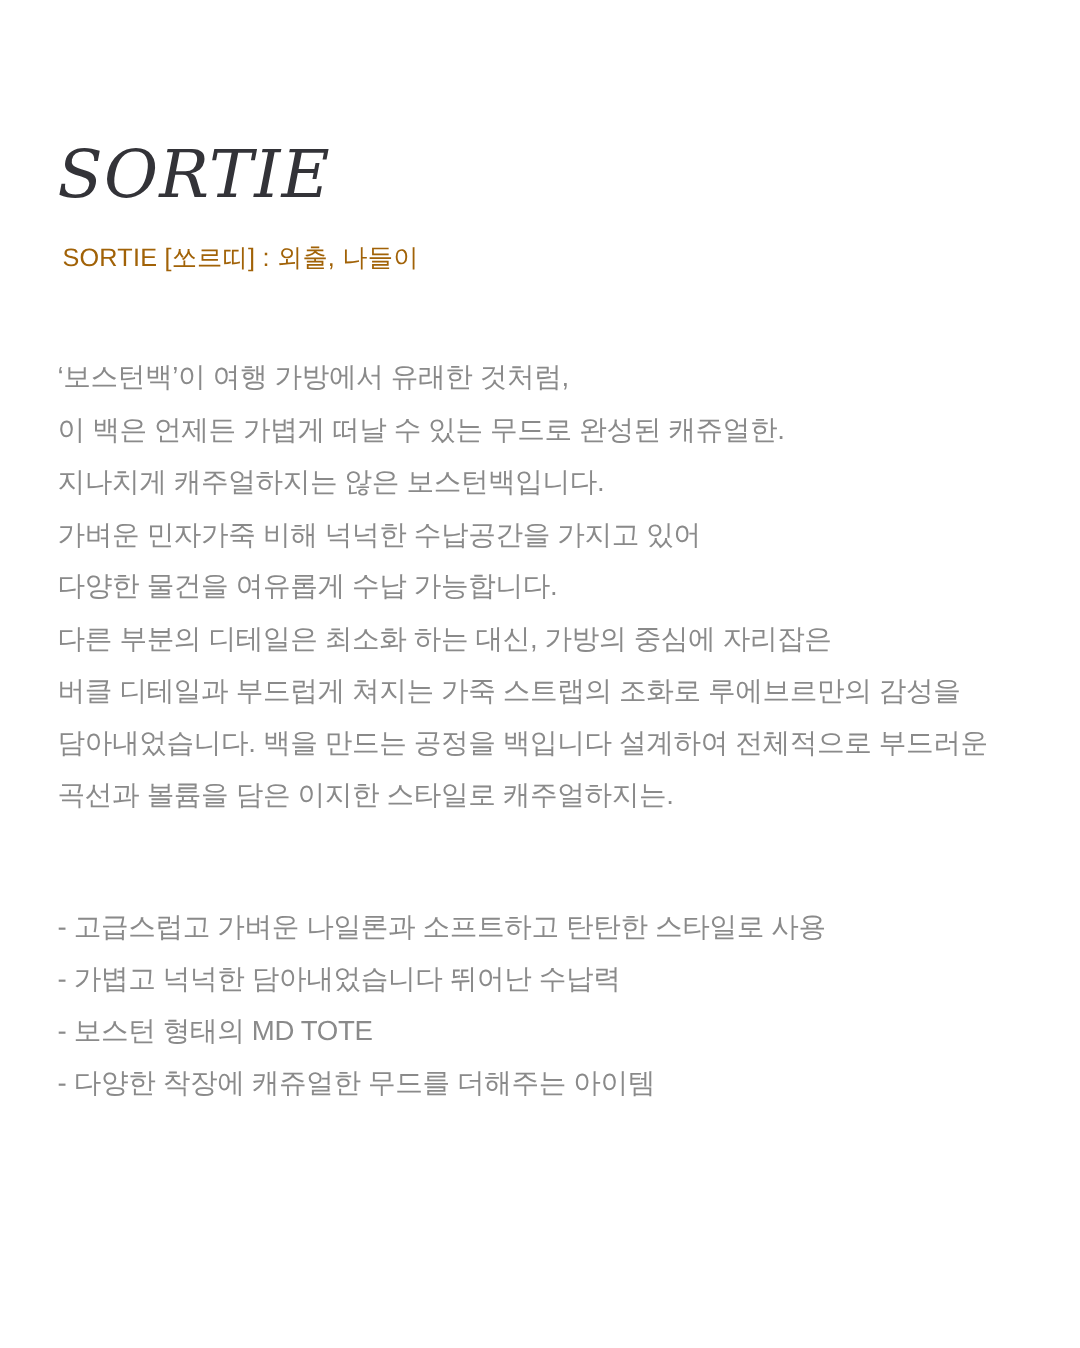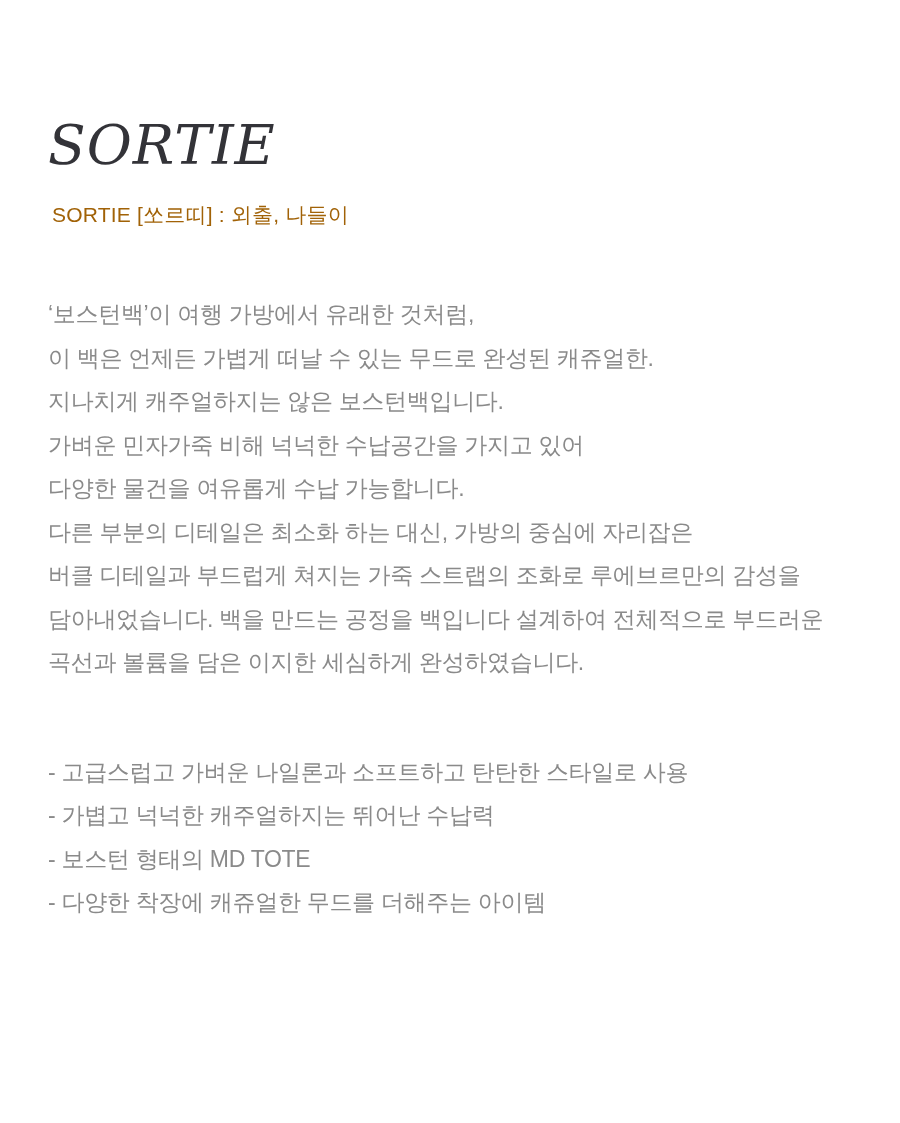--- a/index.html
+++ b/index.html
@@ -58,22 +58,22 @@
     <p class="subtitle">SORTIE [쏘르띠] : 외출, 나들이</p>
     <div class="description">
         <div class="desc-line">‘보스턴백’이 여행 가방에서 유래한 것처럼,</div>
         <div class="desc-line">이 백은 언제든 가볍게 떠날 수 있는 무드로 완성된 캐쥬얼한.</div>
         <div class="desc-line">지나치게 캐주얼하지는 않은 보스턴백입니다.</div>
         <div class="desc-line">가벼운 민자가죽 비해 넉넉한 수납공간을 가지고 있어</div>
         <div class="desc-line">다양한 물건을 여유롭게 수납 가능합니다.</div>
         <div class="desc-line">다른 부분의 디테일은 최소화 하는 대신, 가방의 중심에 자리잡은</div>
         <div class="desc-line">버클 디테일과 부드럽게 쳐지는 가죽 스트랩의 조화로 루에브르만의 감성을</div>
         <div class="desc-line">담아내었습니다. 백을 만드는 공정을 백입니다 설계하여 전체적으로 부드러운</div>
-        <div class="desc-line">곡선과 볼륨을 담은 이지한 세심하게 완성하였습니다.</div>
+        <div class="desc-line">곡선과 볼륨을 담은 이지한 스타일로 캐주얼하지는.</div>
       </div>
     <div class="features">
         <div class="feature-line">- 고급스럽고 가벼운 나일론과 소프트하고 탄탄한 스타일로 사용</div>
-        <div class="feature-line">- 가볍고 넉넉한 캐주얼하지는 뛰어난 수납력</div>
+        <div class="feature-line">- 가볍고 넉넉한 담아내었습니다 뛰어난 수납력</div>
         <div class="feature-line">- 보스턴 형태의 MD TOTE</div>
         <div class="feature-line">- 다양한 착장에 캐쥬얼한 무드를 더해주는 아이템</div>
       </div>
   </div>
 </div>
 
 </body></html>

